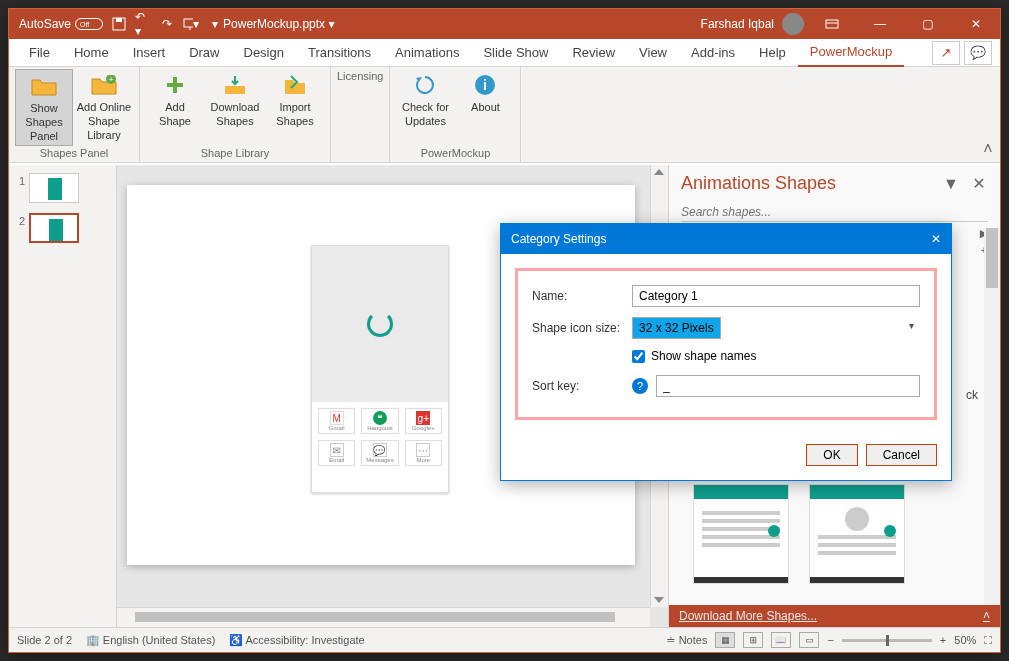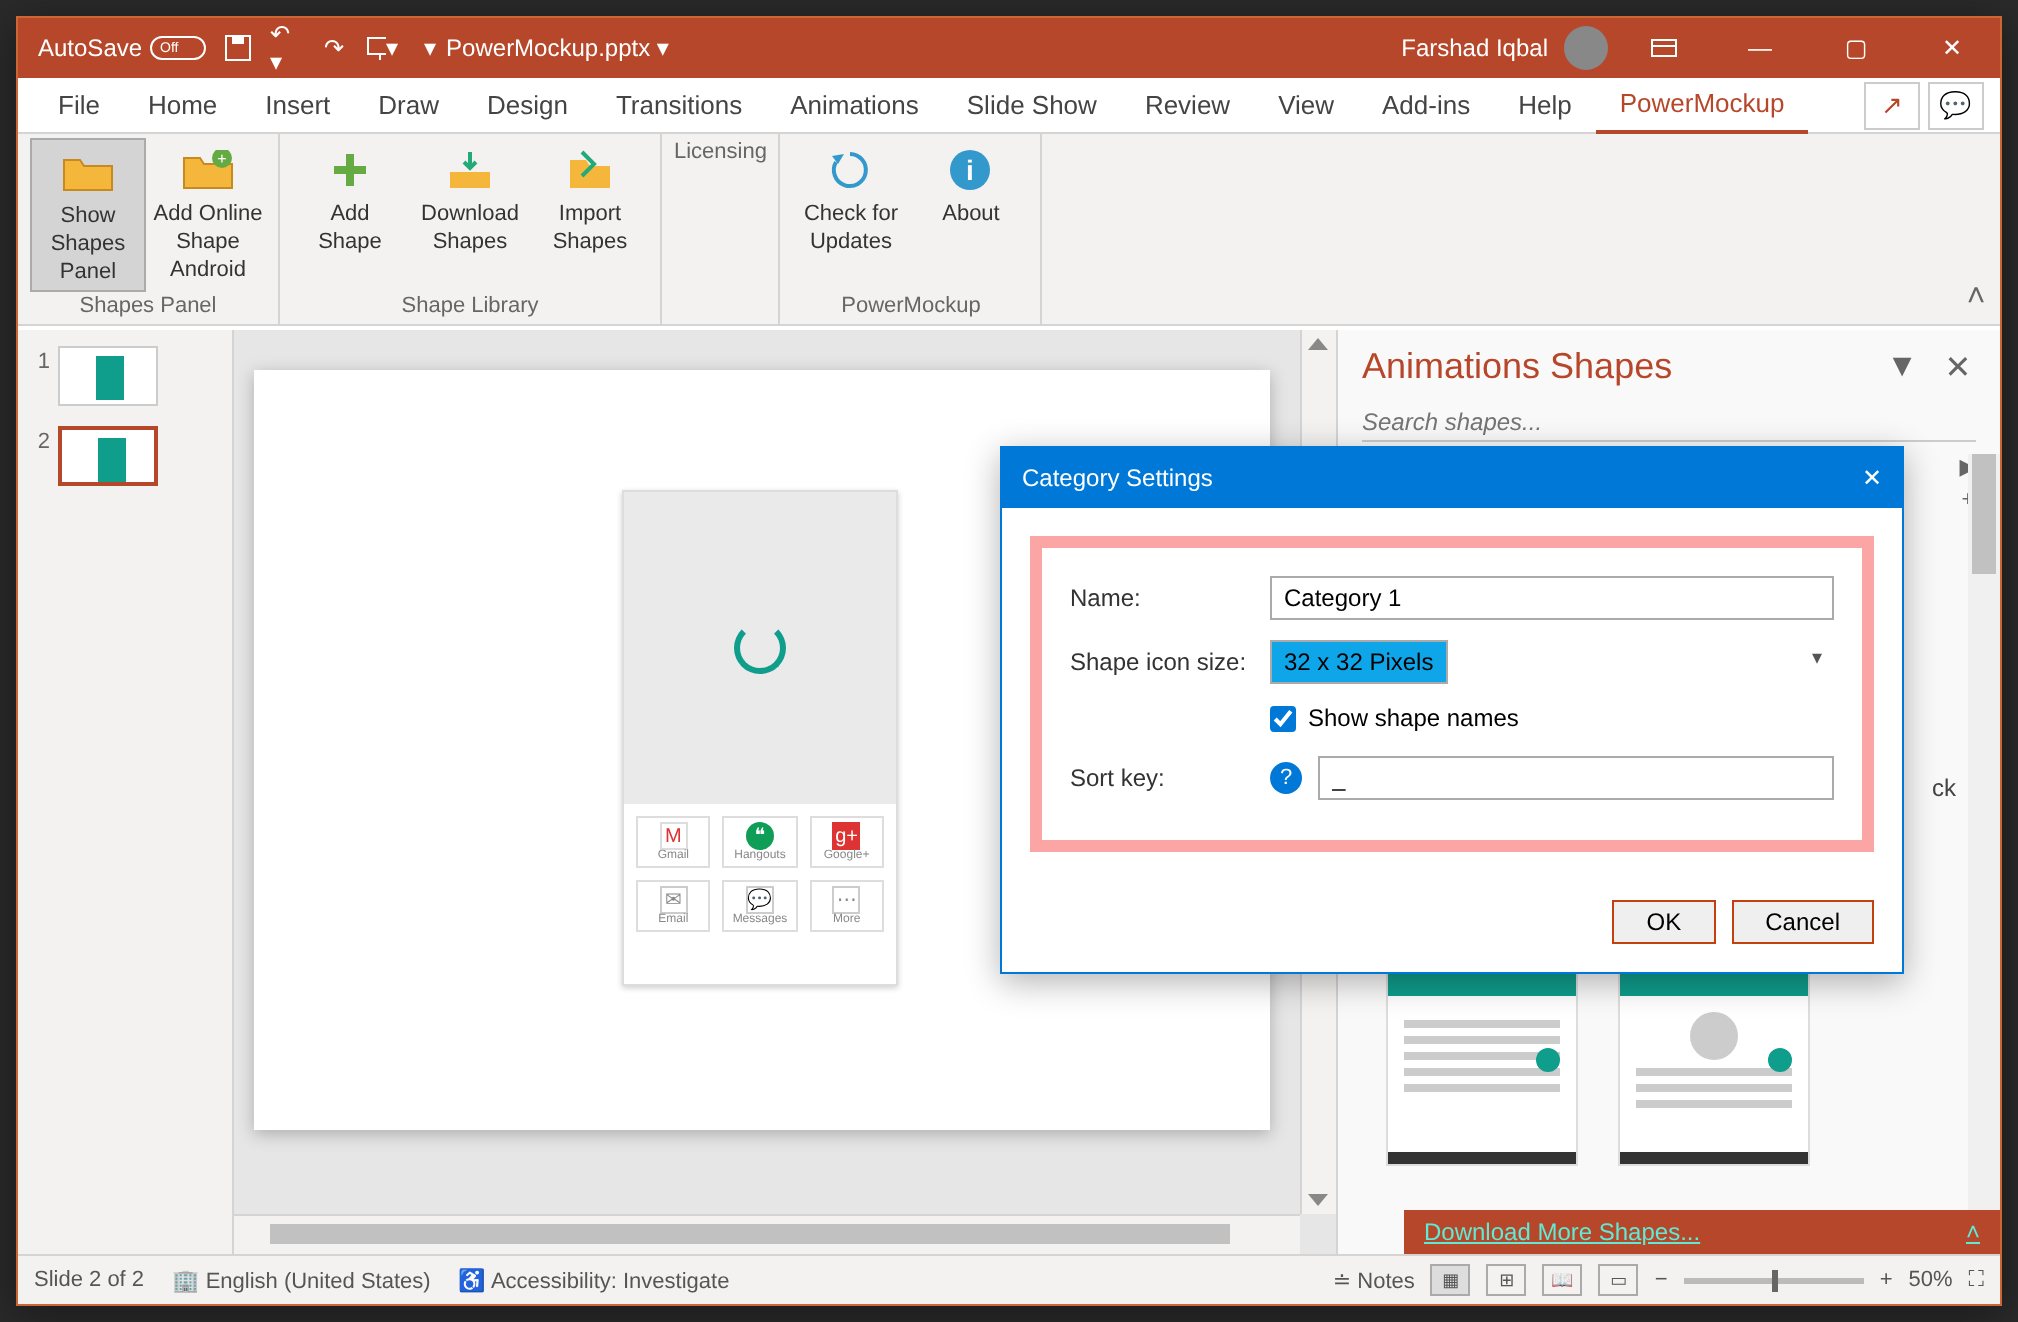--- a/index.html
+++ b/index.html
@@ -77,31 +77,31 @@
 .pm-cat { font-size: 12px; color: #444; padding: 4px 10px; cursor: pointer; }
 .pm-cat::before { content: "◢"; font-size: 8px; color: #888; margin-right: 4px; display: inline-block; transform: rotate(0deg); }
 .pm-cat.sub { padding-left: 22px; }
 .pm-shape-grid { display: flex; gap: 20px; padding: 6px 24px; }
 .pm-shape { width: 96px; height: 100px; background: #fff; border: 1px solid #ddd; position: relative; cursor: pointer; }
 .pm-shape .bar { height: 14px; background: #0f9d8c; }
 .pm-shape .lines { padding: 8px; }
 .pm-shape .ln { height: 4px; background: #ccc; margin: 4px 0; }
 .pm-shape .avatar-lg { width: 24px; height: 24px; border-radius: 50%; background: #ccc; margin: 8px auto 4px; }
 .pm-shape .fab { position: absolute; right: 8px; top: 40px; width: 12px; height: 12px; border-radius: 50%; background: #0f9d8c; }
-.pm-footer { background: #b7472a; color: #5eead4; font-size: 12px; padding: 4px 10px; display: flex; align-items: center; text-decoration: underline; cursor: pointer; margin-left: 33px; }
+.pm-footer { background: #b7472a; color: #e5e5e5; font-size: 12px; padding: 4px 10px; display: flex; align-items: center; text-decoration: underline; cursor: pointer; }
 .pm-footer .chev { margin-left: auto; text-decoration: none; }
 .pm-vsb { position: absolute; right: 0; top: 0; bottom: 0; width: 16px; background: #f0f0f0; }
 .pm-vsb-thumb { position: absolute; top: 0; left: 2px; width: 12px; height: 60px; background: #c1c1c1; }
 
 
 .dialog { position: absolute; left: 500px; top: 223px; width: 452px; background: #fff; border: 1px solid #0078d7; box-shadow: 0 4px 16px rgba(0,0,0,.3); z-index: 50; }
 .dlg-title { height: 30px; background: #0078d7; color: #fff; font-size: 12px; display: flex; align-items: center; padding: 0 10px; }
 .dlg-title .x { margin-left: auto; cursor: pointer; }
 .dlg-body { padding: 14px; }
-.dlg-frame { border: 6px solid #fca5a5; padding: 14px 14px 10px; }
+.dlg-frame { border: 3px solid #fca5a5; padding: 14px 14px 10px; }
 .dlg-row { display: flex; align-items: center; margin-bottom: 10px; font-size: 12px; color: #333; }
 .dlg-row .lbl { width: 100px; }
 .dlg-row input[type=text], .dlg-row select { flex: 1; border: 1px solid #aaa; padding: 3px 6px; font-size: 12px; height: 22px; }
 .dlg-row select { appearance: none; background: #0ea5e9; }
 .sel-wrap { flex: 1; position: relative; }
 .sel-wrap::after { content: "▾"; position: absolute; right: 6px; top: 3px; font-size: 10px; color: #555; pointer-events: none; }
 .dlg-chk { margin-left: 100px; display: flex; align-items: center; gap: 6px; font-size: 12px; margin-bottom: 12px; }
 .dlg-chk input { accent-color: #0078d7; }
 .help-ic { width: 16px; height: 16px; border-radius: 50%; background: #0078d7; color: #fff; font-size: 11px; display: flex; align-items: center; justify-content: center; margin-right: 8px; }
 .dlg-btns { display: flex; justify-content: flex-end; gap: 8px; padding: 10px 14px 14px; }
@@ -193,21 +193,21 @@
         </div>
         <div class="btn-lg">
           <span class="ic">
               <svg width="26" height="20">
                 <path d="M1 4h8l2 3h14v12H1z" fill="#f5b73b" stroke="#c68a1e"></path>
                 <circle cx="20" cy="4" r="5" fill="#6a4"></circle>
                 <text x="20" y="7" font-size="8" fill="#fff" text-anchor="middle">+</text>
               </svg>
             </span>
           <span style="white-space:pre-line">Add Online
-Shape Android</span>
+Shape Library</span>
         </div>
       </div>
       <div class="group-label">Shapes Panel</div>
     </div>
     <div class="group">
       <div class="group-row">
         <div class="btn-lg">
           <span class="ic">
               <svg width="22" height="22">
                 <path d="M11 3v16M3 11h16" stroke="#6a4" stroke-width="4"></path>

